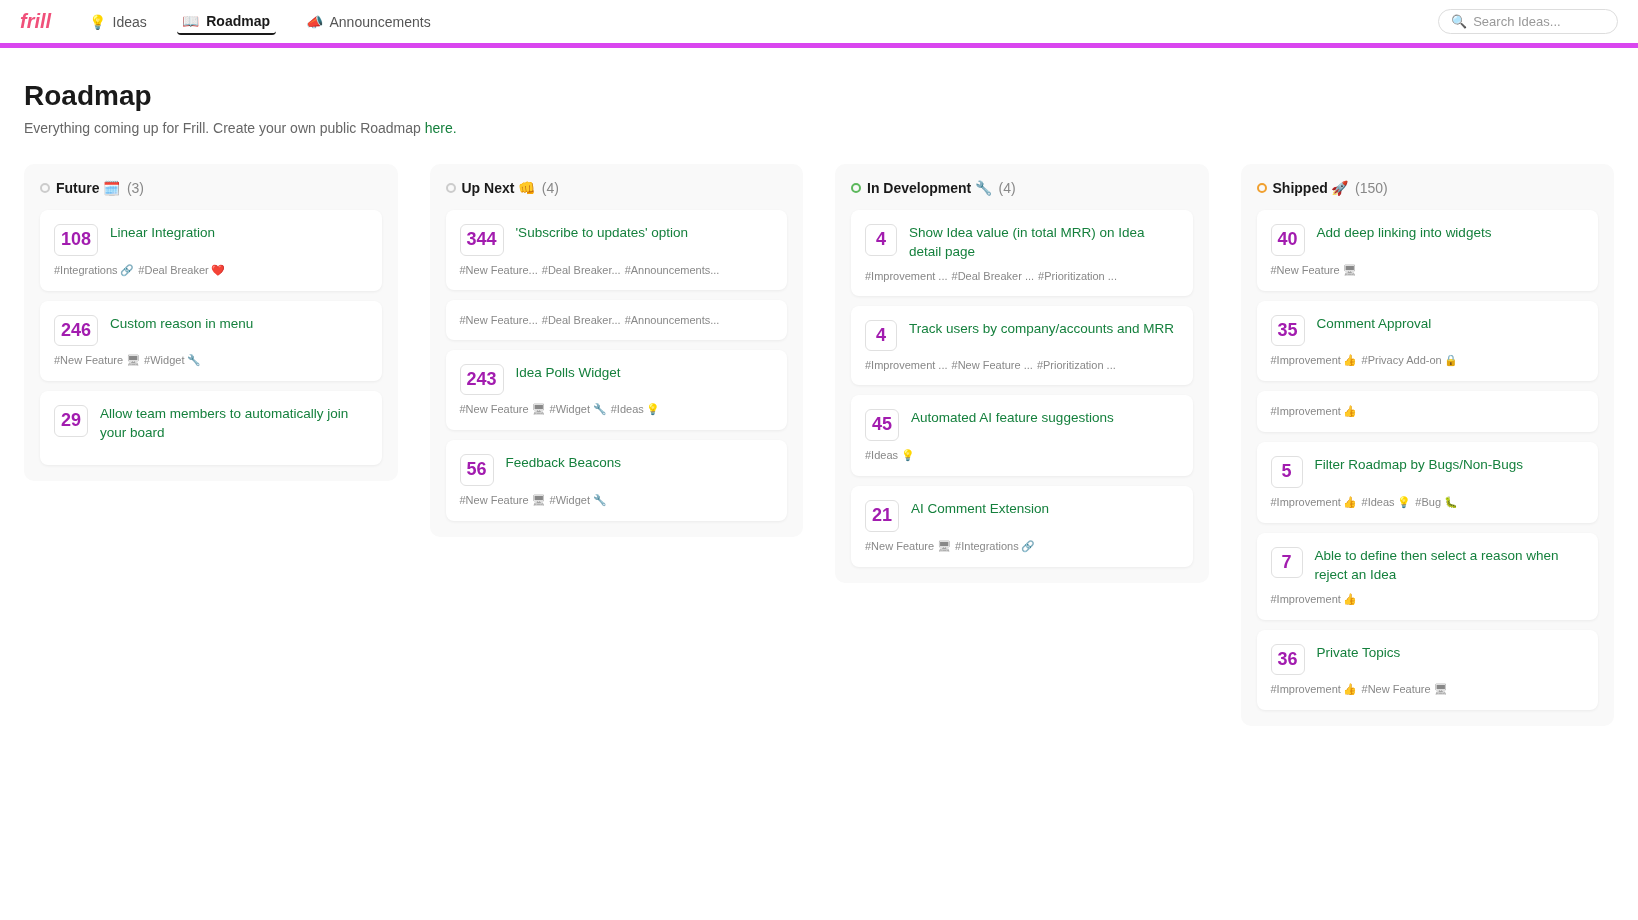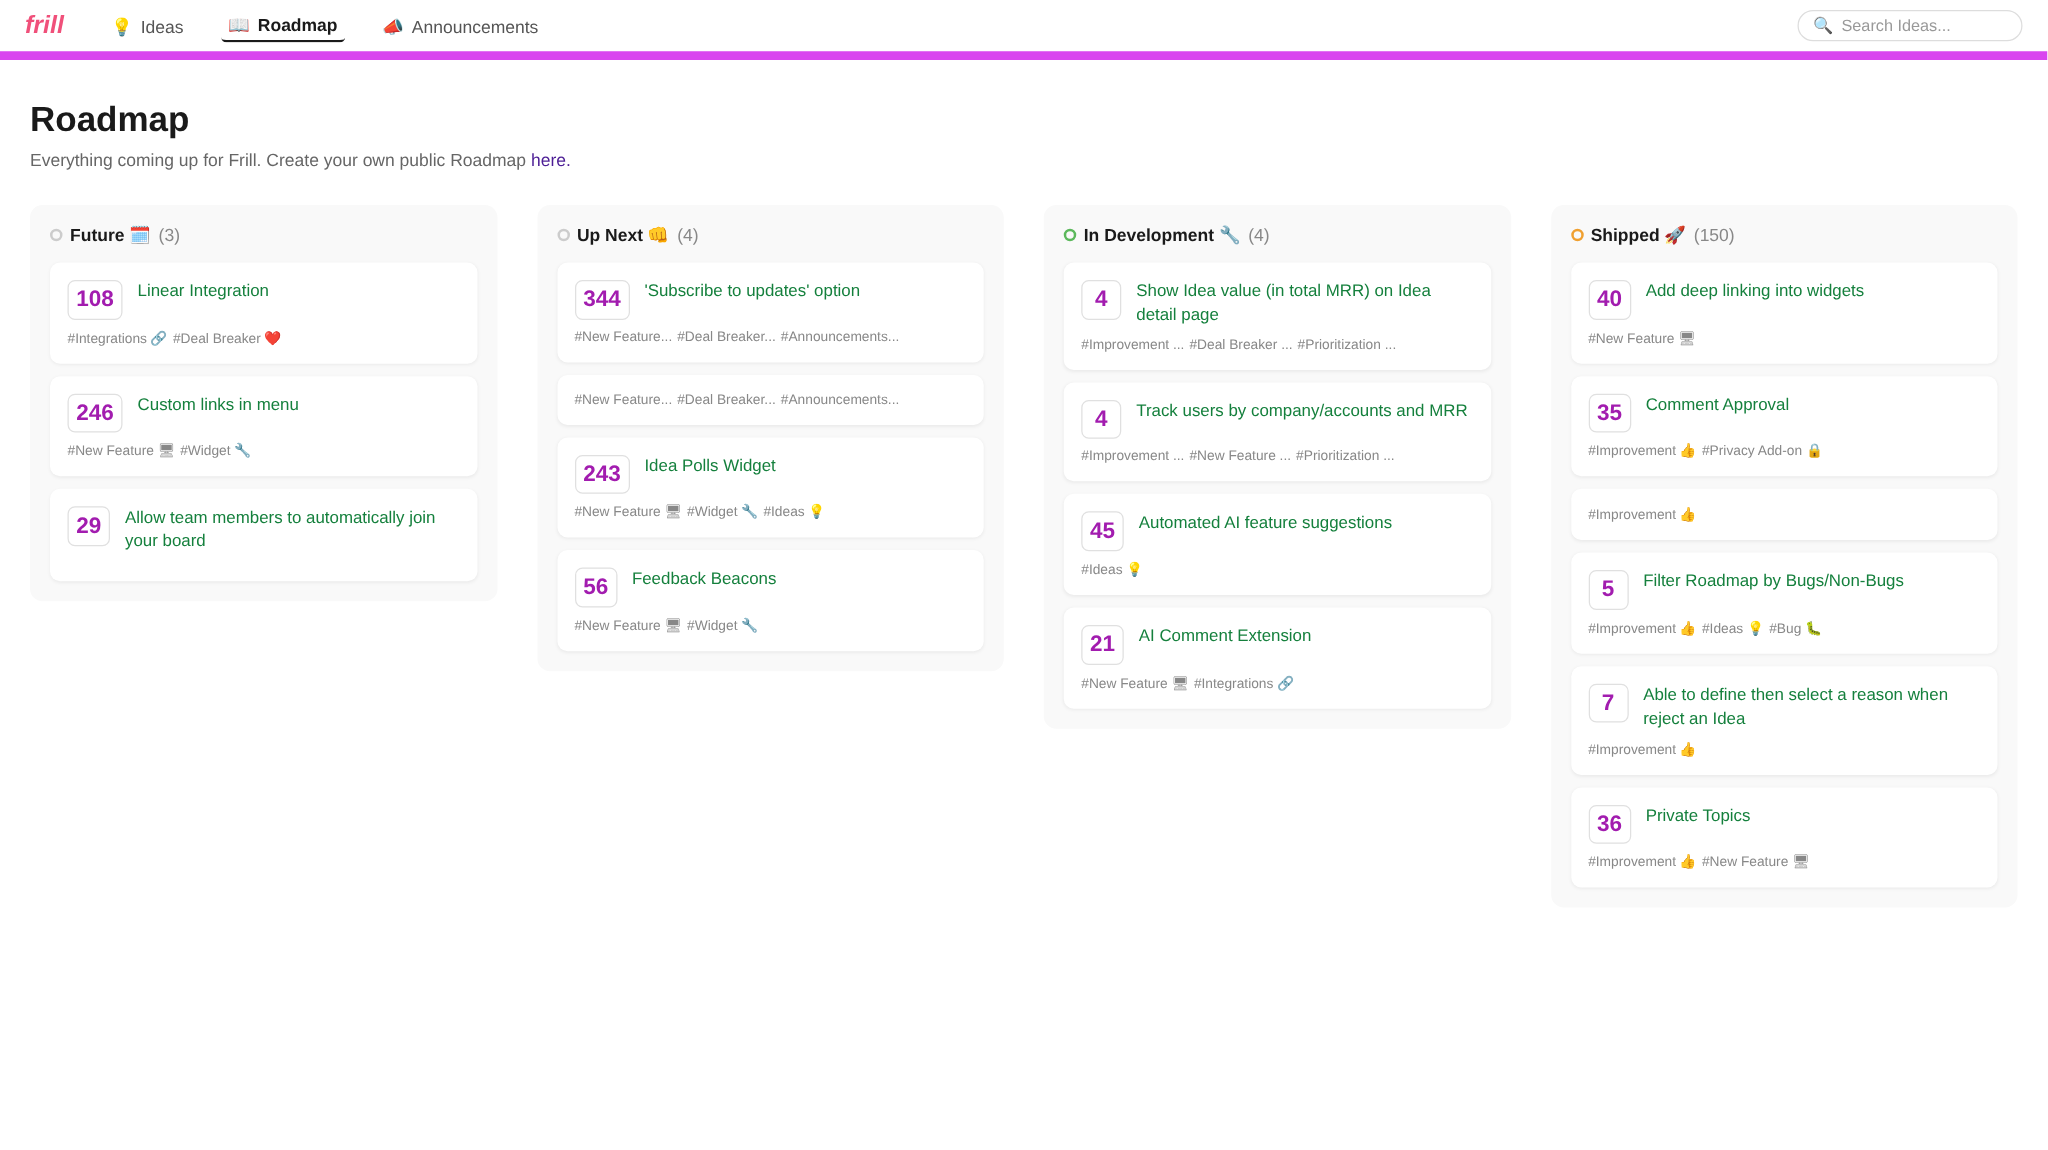--- a/index.html
+++ b/index.html
@@ -1,29 +1,29 @@
 <!DOCTYPE html>
 <html><head>
   <meta charset="utf-8">
   <style>
     * { box-sizing: border-box; margin: 0; padding: 0; }
     body { font-family: -apple-system, BlinkMacSystemFont, 'Segoe UI', sans-serif; background: #fff; color: #1a1a1a; font-size: 14px; }
 
     
-    .nav { display: flex; align-items: center; padding: 0 20px; height: 48px; border-bottom: 7px solid #d946ef; gap: 24px; }
+    .nav { display: flex; align-items: center; padding: 0 20px; height: 48px; border-bottom: 5px solid #d946ef; gap: 24px; }
     .nav-logo { color: #f0507a; font-weight: 700; font-size: 20px; font-style: italic; margin-right: 8px; }
     .nav-item { display: flex; align-items: center; gap: 6px; color: #555; font-size: 14px; cursor: pointer; padding: 4px 6px; border-radius: 4px; text-decoration: none; }
     .nav-item.active { color: #1a1a1a; font-weight: 600; border-bottom: 2px solid #1a1a1a; }
     .nav-search { margin-left: auto; display: flex; align-items: center; border: 1px solid #ddd; border-radius: 20px; padding: 4px 12px; gap: 6px; color: #999; font-size: 13px; width: 180px; }
 
     
     .page { padding: 32px 24px; }
     .page-title { font-size: 28px; font-weight: 700; margin-bottom: 8px; }
     .page-subtitle { color: #666; font-size: 14px; margin-bottom: 28px; }
-    .page-subtitle a { color: #4c1d95; text-decoration: none; }
+    .page-subtitle a { color: #15803d; text-decoration: none; }
 
     
     .columns { display: grid; grid-template-columns: 1fr 1fr 1fr 1fr; gap: 32px; align-items: start; }
 
     
     .column { background: #f9f9f9; border-radius: 10px; padding: 16px; }
     .column-header { display: flex; align-items: center; gap: 6px; font-weight: 600; font-size: 14px; margin-bottom: 14px; }
     .col-dot { width: 10px; height: 10px; border-radius: 50%; border: 2px solid; flex-shrink: 0; }
     .col-dot.future { border-color: #ccc; }
     .col-dot.upnext { border-color: #ccc; }
@@ -82,21 +82,21 @@
             <span class="card-title">Linear Integration</span>
           </div>
           <div class="card-tags">
             <span class="tag">#Integrations 🔗</span>
             <span class="tag">#Deal Breaker ❤️</span>
           </div>
         </div>
         <div class="card">
           <div class="card-top">
             <span class="card-num">246</span>
-            <span class="card-title">Custom links in menu</span>
+            <span class="card-title">Custom reason in menu</span>
           </div>
           <div class="card-tags">
             <span class="tag">#New Feature 🖥</span>
             <span class="tag">#Widget 🔧</span>
           </div>
         </div>
         <div class="card">
           <div class="card-top">
             <span class="card-num">29</span>
             <span class="card-title">Allow team members to automatically join your board</span>

